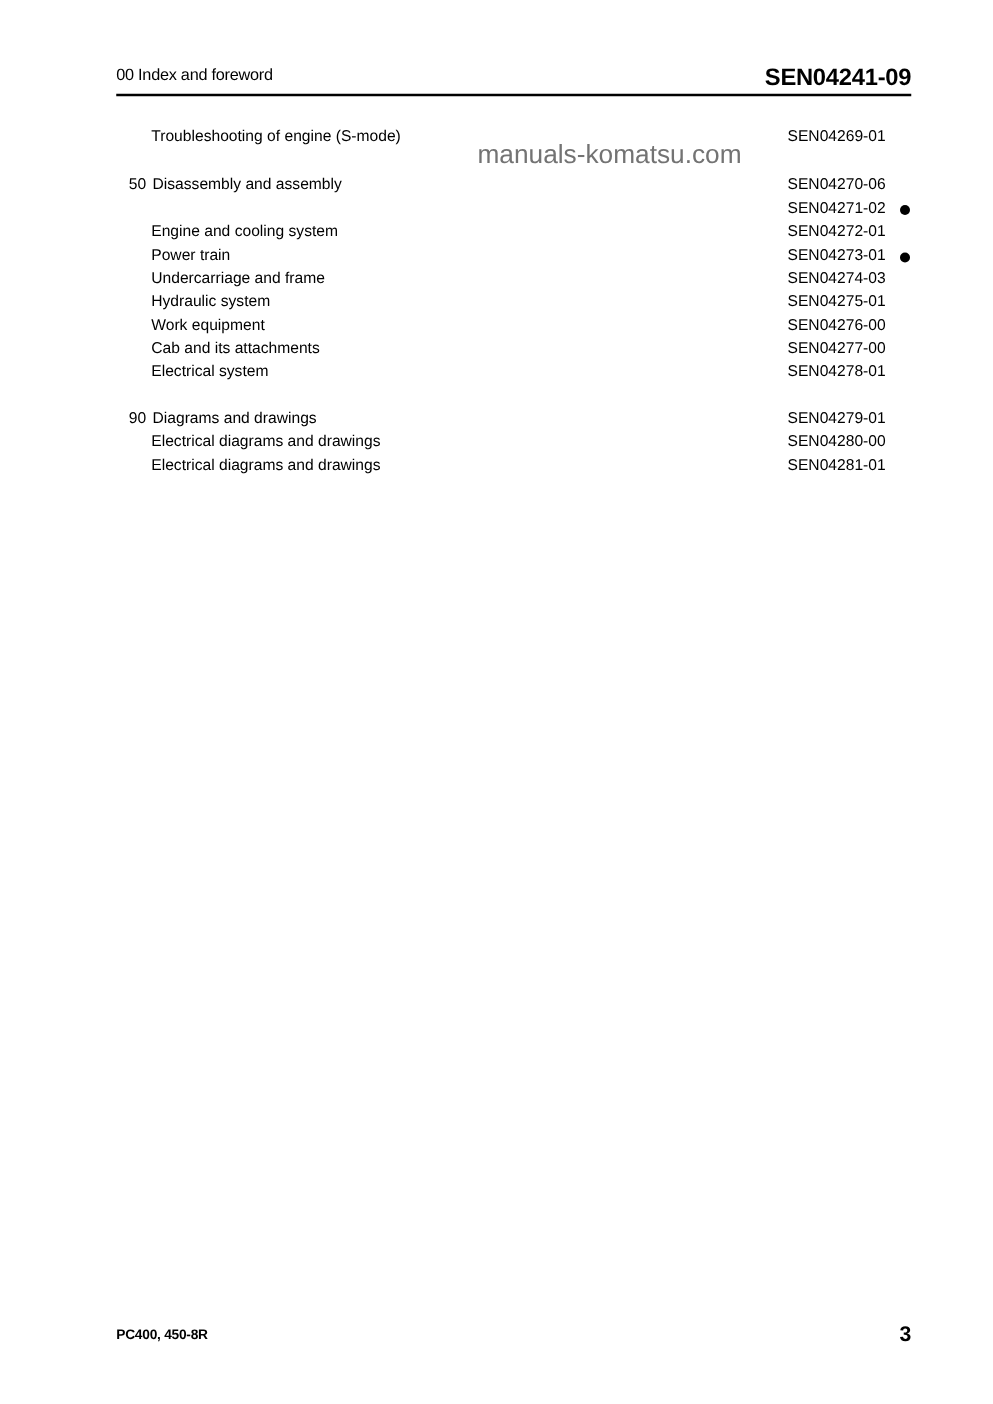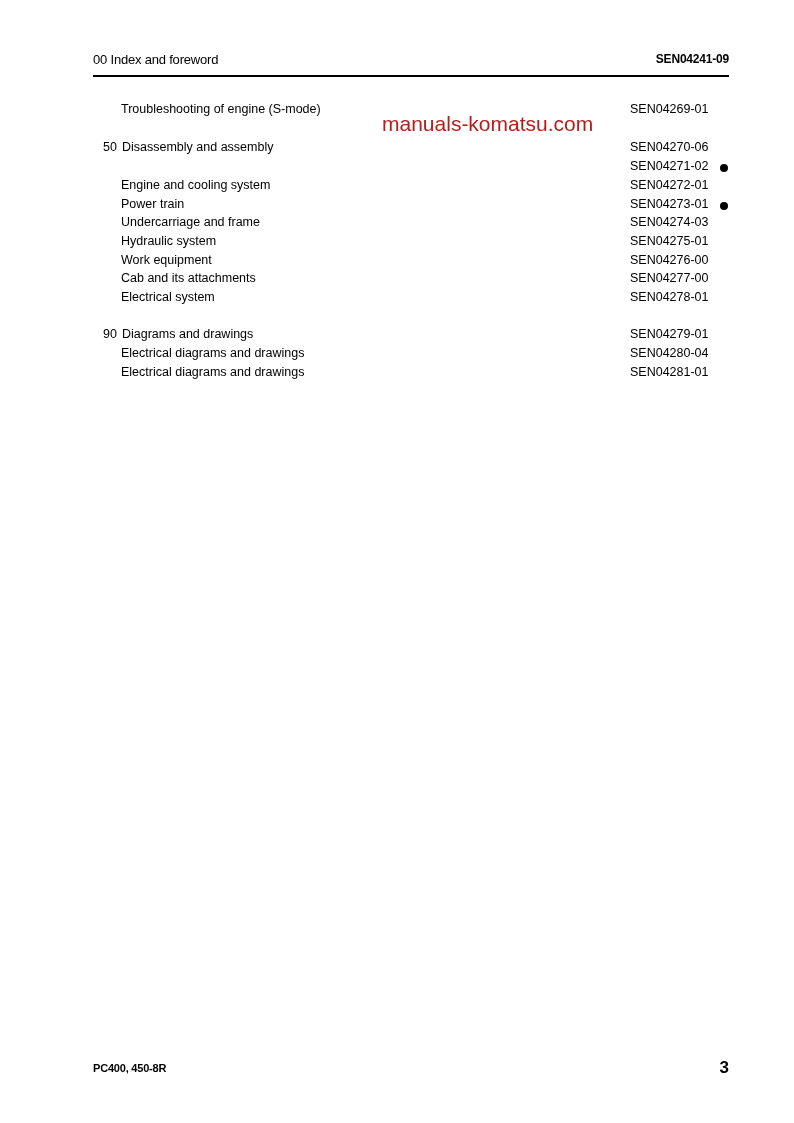--- a/index.html
+++ b/index.html
@@ -1,21 +1,21 @@
 <!DOCTYPE html>
 <html><head>
   <meta charset="utf-8">
   <style>
     html, body { margin: 0; padding: 0; background: #ffffff; }
     body { width: 794px; height: 1123px; position: relative; overflow: hidden; font-family: "Liberation Sans", sans-serif; color: #000; }
     .header { position: absolute; left: 93px; top: 52px; width: 636px; height: 18px; }
     .header-left { position: absolute; left: 0; top: 0; font-size: 13px; font-weight: normal; font-stretch: condensed; letter-spacing: -0.2px; }
-    .header-right { position: absolute; right: 0; top: 0; font-size: 12px; font-weight: bold; letter-spacing: -0.2px; }
+    .header-right { position: absolute; right: 0; top: 0; font-size: 19px; font-weight: bold; letter-spacing: -0.2px; }
     .header-rule { position: absolute; left: 93px; top: 75px; width: 636px; height: 2px; background: #000; }
-    .watermark { position: absolute; left: 382px; top: 112px; font-size: 21px; color: #b91c1c; }
+    .watermark { position: absolute; left: 382px; top: 112px; font-size: 21px; color: #737373; }
     .toc { position: absolute; left: 0; top: 0; width: 794px; }
     .row { position: absolute; left: 0; width: 794px; height: 18px; font-size: 12.5px; }
     .row .num { position: absolute; left: 103px; }
     .row .title { position: absolute; }
     .row .title.sec { left: 122px; }
     .row .title.sub { left: 121px; text-align: center; }
     .row .code { position: absolute; left: 630px; }
     .row .dot { position: absolute; left: 720px; top: 5px; width: 8px; height: 8px; border-radius: 50%; background: #000; }
     .footer-left { position: absolute; left: 93px; top: 1062px; font-size: 11px; font-weight: bold; letter-spacing: -0.2px; }
     .footer-right { position: absolute; right: 65px; top: 1058px; font-size: 17px; font-weight: bold; }
@@ -77,21 +77,21 @@
     <span class="code">SEN04278-01</span>
   </div>
 
   <div class="row" style="top:327px">
     <span class="num">90</span>
     <span class="title sec">Diagrams and drawings</span>
     <span class="code">SEN04279-01</span>
   </div>
   <div class="row" style="top:346px">
     <span class="title sub">Electrical diagrams and drawings</span>
-    <span class="code">SEN04280-04</span>
+    <span class="code">SEN04280-00</span>
   </div>
   <div class="row" style="top:365px">
     <span class="title sub">Electrical diagrams and drawings</span>
     <span class="code">SEN04281-01</span>
   </div>
 </div>
 
 <div class="footer-left">PC400, 450-8R</div>
 <div class="footer-right">3</div>
 

